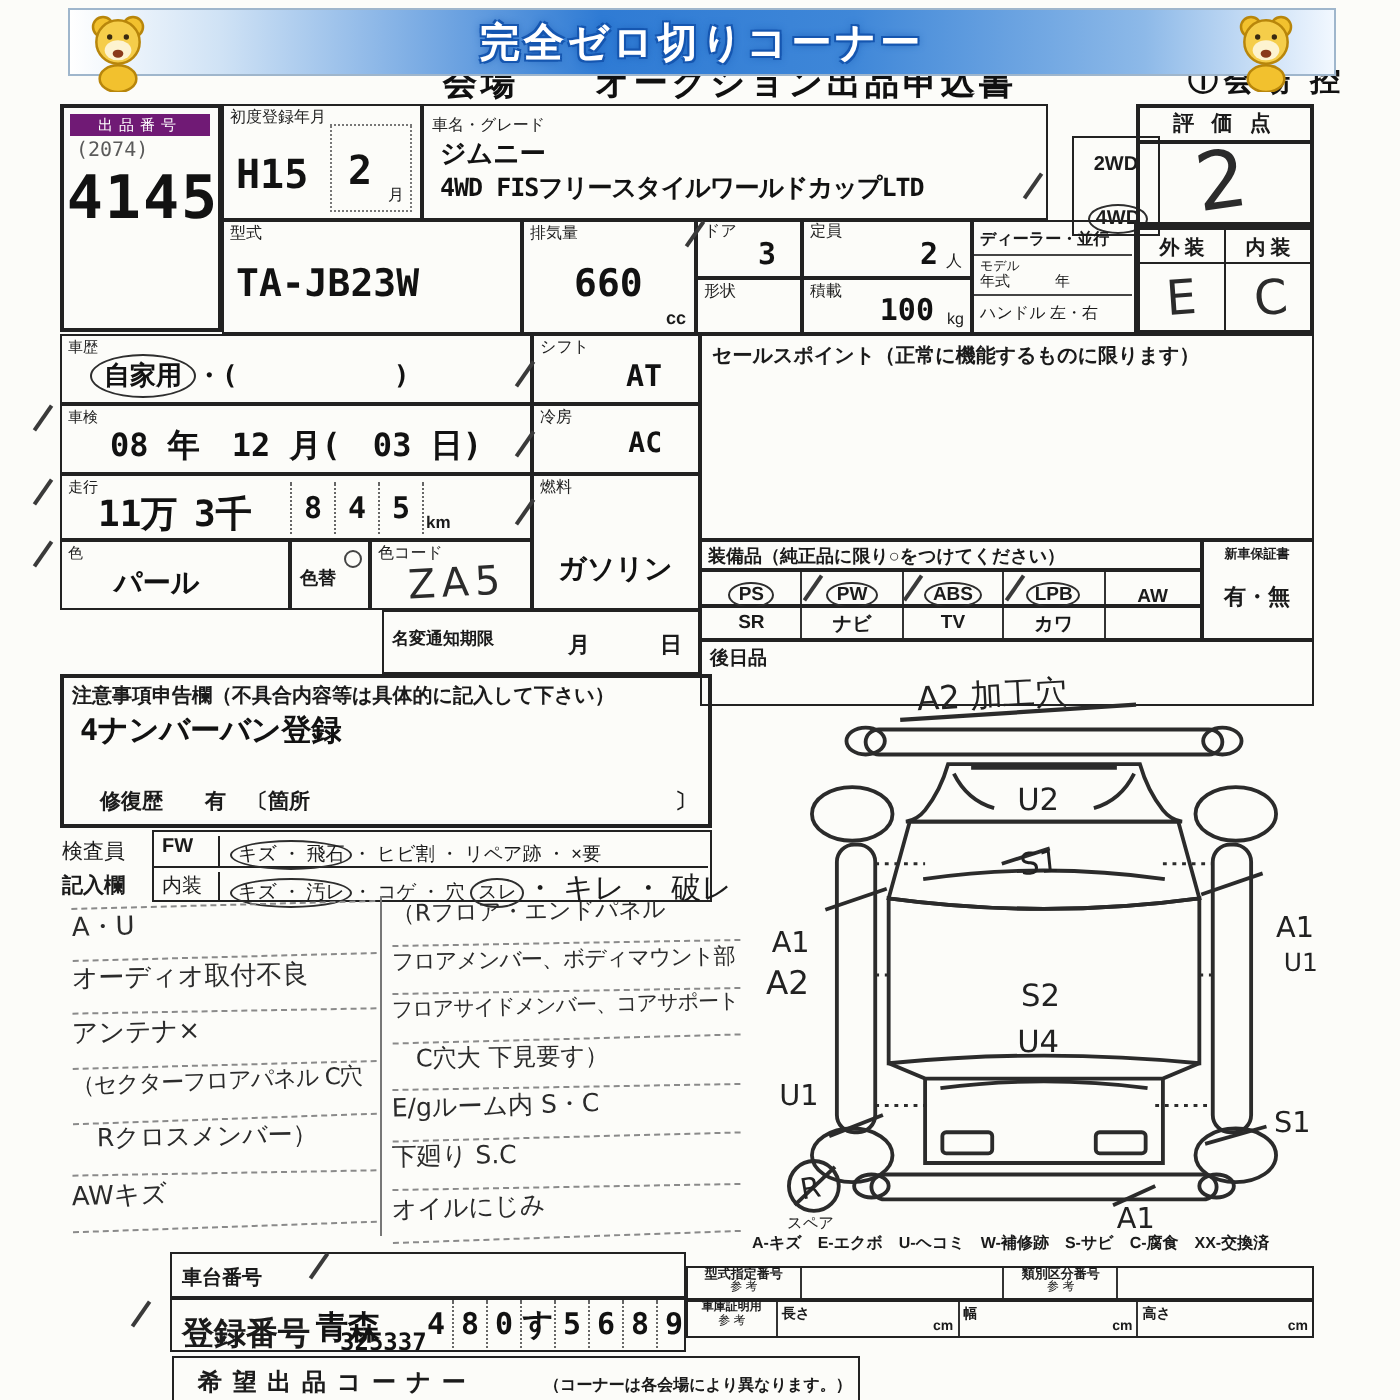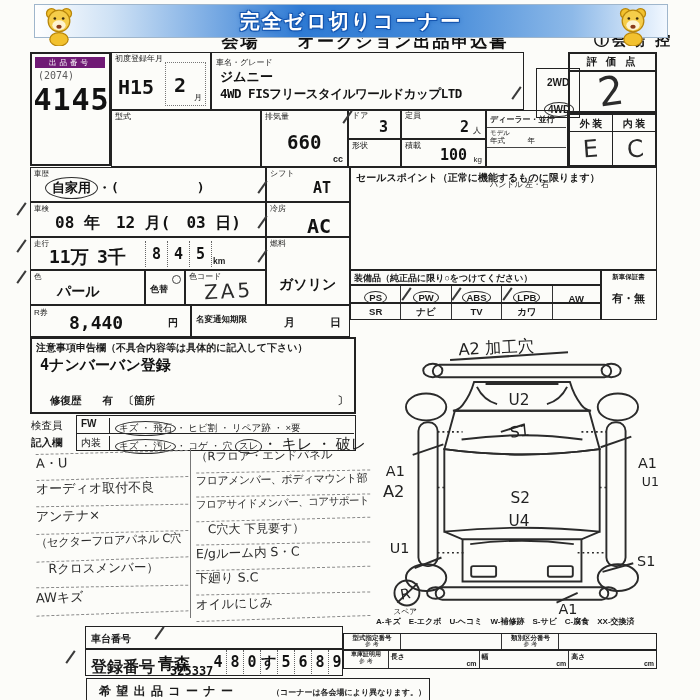--- a/index.html
+++ b/index.html
@@ -82,20 +82,21 @@
     </div>
   </div>
 
   <div class="cell thick" style="left:568px;top:52px;width:89px;height:61px;">
     <div class="abs serifb" style="left:0;top:1px;width:85px;height:15px;border-bottom:2px solid #222;font-size:10.5px;text-align:center;letter-spacing:3px;">評 価 点</div>
     <div class="abs hand" style="left:28px;top:14px;font-size:40px;transform:rotate(-8deg);">2</div>
   </div>
 
   <div class="cell" style="left:111px;top:110px;width:150px;height:57px;">
     <div class="lbl abs" style="left:3px;top:2px;">型式</div>
+    <div class="abs pv" style="left:6px;top:20px;font-size:19px;">TA-JB23W</div>
   </div>
 
   <div class="cell" style="left:261px;top:110px;width:87px;height:57px;">
     <div class="lbl abs" style="left:3px;top:2px;">排気量</div>
     <div class="abs pv" style="left:25px;top:20px;font-size:19px;">660</div>
     <div class="abs" style="right:4px;bottom:2px;font-size:9px;font-weight:bold;">cc</div>
   </div>
 
   <div class="cell" style="left:348px;top:110px;width:53px;height:29px;">
     <div class="lbl abs" style="left:3px;top:1px;">ドア</div>
@@ -115,21 +116,21 @@
     <div class="abs pv" style="right:18px;top:6px;font-size:15px;">100</div>
     <div class="abs" style="right:3px;bottom:2px;font-size:8px;">kg</div>
   </div>
 
   <div class="cell" style="left:486px;top:110px;width:82px;height:57px;">
     <div class="abs" style="left:3px;top:3px;font-size:8px;font-weight:bold;">ディーラー・並行</div>
     <div class="abs" style="left:0;top:16px;width:79px;border-top:1px solid #444;"></div>
     <div class="abs" style="left:3px;top:18px;font-size:6.5px;">モデル</div>
     <div class="abs" style="left:3px;top:25px;font-size:7.5px;">年式　　　年</div>
     <div class="abs" style="left:0;top:36px;width:79px;border-top:1px solid #444;"></div>
-    <div class="abs" style="left:3px;top:40px;font-size:8px;margin-top:28px;">ハンドル 左・右</div>
+    <div class="abs" style="left:3px;top:40px;font-size:8px;">ハンドル 左・右</div>
   </div>
 
   <div class="cell thick" style="left:568px;top:113px;width:89px;height:54px;">
     <div class="abs" style="left:42px;top:0;height:50px;border-left:1.6px solid #222;"></div>
     <div class="abs serifb" style="left:0;top:2px;width:42px;text-align:center;font-size:10px;border-bottom:1.6px solid #222;height:14px;font-family:Liberation Serif, serif;">外 装</div>
     <div class="abs serifb" style="left:43px;top:2px;width:42px;text-align:center;font-size:10px;border-bottom:1.6px solid #222;height:14px;">内 装</div>
     <div class="abs hand" style="left:13px;top:20px;font-size:24px;transform:rotate(-4deg);">E</div>
     <div class="abs hand" style="left:57px;top:20px;font-size:24px;transform:rotate(-5deg);">C</div>
   </div>
 
@@ -143,21 +144,21 @@
     <div class="lbl abs" style="left:3px;top:2px;">シフト</div>
     <div class="abs pv" style="right:18px;top:11px;font-size:15px;">AT</div>
   </div>
 
   <div class="cell" style="left:30px;top:202px;width:236px;height:35px;">
     <div class="lbl abs" style="left:3px;top:2px;font-size:7.5px;">車検</div>
     <div class="abs pv" style="left:24px;top:10px;font-size:16px;white-space:nowrap;">08 年　12 月(　03 日)</div>
   </div>
   <div class="cell" style="left:266px;top:202px;width:84px;height:35px;">
     <div class="lbl abs" style="left:3px;top:2px;">冷房</div>
-    <div class="abs pv" style="right:18px;top:11px;font-size:20px;">AC</div>
+    <div class="abs pv" style="right:18px;top:11px;font-size:14px;">AC</div>
   </div>
 
   <div class="cell" style="left:30px;top:237px;width:236px;height:33px;">
     <div class="lbl abs" style="left:3px;top:2px;font-size:7.5px;">走行</div>
     <span class="abs pv" style="left:18px;top:7px;font-size:18px;">11万</span>
     <span class="abs pv" style="left:66px;top:7px;font-size:18px;">3千</span>
     <div class="abs" style="left:114px;top:3px;display:flex;">
       <span class="pv" style="width:21px;height:26px;border-left:1.4px dotted #666;text-align:center;font-size:15px;line-height:26px;">8</span>
       <span class="pv" style="width:21px;height:26px;border-left:1.4px dotted #666;text-align:center;font-size:15px;line-height:26px;">4</span>
       <span class="pv" style="width:21px;height:26px;border-left:1.4px dotted #666;border-right:1.4px dotted #666;text-align:center;font-size:15px;line-height:26px;">5</span>
@@ -176,25 +177,20 @@
   </div>
   <div class="cell" style="left:145px;top:270px;width:40px;height:35px;">
     <div class="abs" style="left:4px;top:12px;font-size:9px;font-weight:bold;">色替</div>
     <div class="abs" style="right:3px;top:4px;width:7px;height:7px;border:1.3px solid #444;border-radius:50%;"></div>
   </div>
   <div class="cell" style="left:185px;top:270px;width:81px;height:35px;">
     <div class="lbl abs" style="left:3px;top:2px;">色コード</div>
     <div class="abs hand" style="left:18px;top:8px;font-size:20px;letter-spacing:3px;transform:rotate(-3deg);">ZA5</div>
   </div>
 
-  <div class="cell" style="left:30px;top:305px;width:161px;height:32px;">
-    <div class="lbl abs" style="left:3px;top:3px;">R券</div>
-    <div class="abs pv" style="left:38px;top:6px;font-size:18px;">8,440</div>
-    <div class="abs" style="right:12px;top:10px;font-size:10px;font-weight:bold;">円</div>
-  </div>
   <div class="cell" style="left:191px;top:305px;width:159px;height:32px;">
     <div class="abs" style="left:4px;top:8px;font-size:8.5px;font-weight:bold;">名変通知期限</div>
     <span class="abs" style="left:92px;top:9px;font-size:11px;font-weight:bold;">月</span>
     <span class="abs" style="right:8px;top:9px;font-size:11px;font-weight:bold;">日</span>
   </div>
 
   <div class="cell" style="left:350px;top:167px;width:307px;height:103px;">
     <div class="abs" style="left:5px;top:3px;font-size:10px;font-weight:bold;">セールスポイント（正常に機能するものに限ります）</div>
   </div>
 
@@ -211,20 +207,23 @@
   <div class="cell" style="left:350px;top:303px;width:251px;height:17px;display:flex;">
     <span style="width:50px;text-align:center;border-right:1px solid #333;font-size:9.5px;font-weight:bold;padding-top:2px;">SR</span>
     <span style="width:50px;text-align:center;border-right:1px solid #333;font-size:9.5px;font-weight:bold;padding-top:2px;">ナビ</span>
     <span style="width:50px;text-align:center;border-right:1px solid #333;font-size:9.5px;font-weight:bold;padding-top:2px;">TV</span>
     <span style="width:50px;text-align:center;border-right:1px solid #333;font-size:9.5px;font-weight:bold;padding-top:2px;">カワ</span>
     <span style="width:48px;"></span>
   </div>
   <div class="cell" style="left:601px;top:270px;width:56px;height:50px;">
     <div class="abs" style="left:0;top:2px;width:53px;text-align:center;font-size:6.5px;font-weight:bold;">新車保証書</div>
     <div class="abs" style="left:0;top:20px;width:53px;text-align:center;font-size:11px;font-weight:bold;">有・無</div>
+  </div>
+  <div class="cell" style="left:350px;top:320px;width:307px;height:33px;">
+    <div class="abs" style="left:4px;top:2px;font-size:9.5px;font-weight:bold;">後日品</div>
   </div>
 
   <div class="cell thick" style="left:30px;top:337px;width:326px;height:77px;">
     <div class="abs" style="left:4px;top:2px;font-size:10px;font-weight:bold;white-space:nowrap;">注意事項申告欄（不具合内容等は具体的に記入して下さい）</div>
     <div class="abs pv" style="left:8px;top:17px;font-size:15px;">4ナンバーバン登録</div>
     <div class="abs" style="left:18px;bottom:4px;font-size:10.5px;font-weight:bold;">修復歴　　有　〔箇所</div>
     <div class="abs" style="right:6px;bottom:4px;font-size:10.5px;font-weight:bold;">〕</div>
   </div>
 
   <div class="abs" style="left:31px;top:419px;font-size:10.5px;font-weight:normal;">検査員</div>

